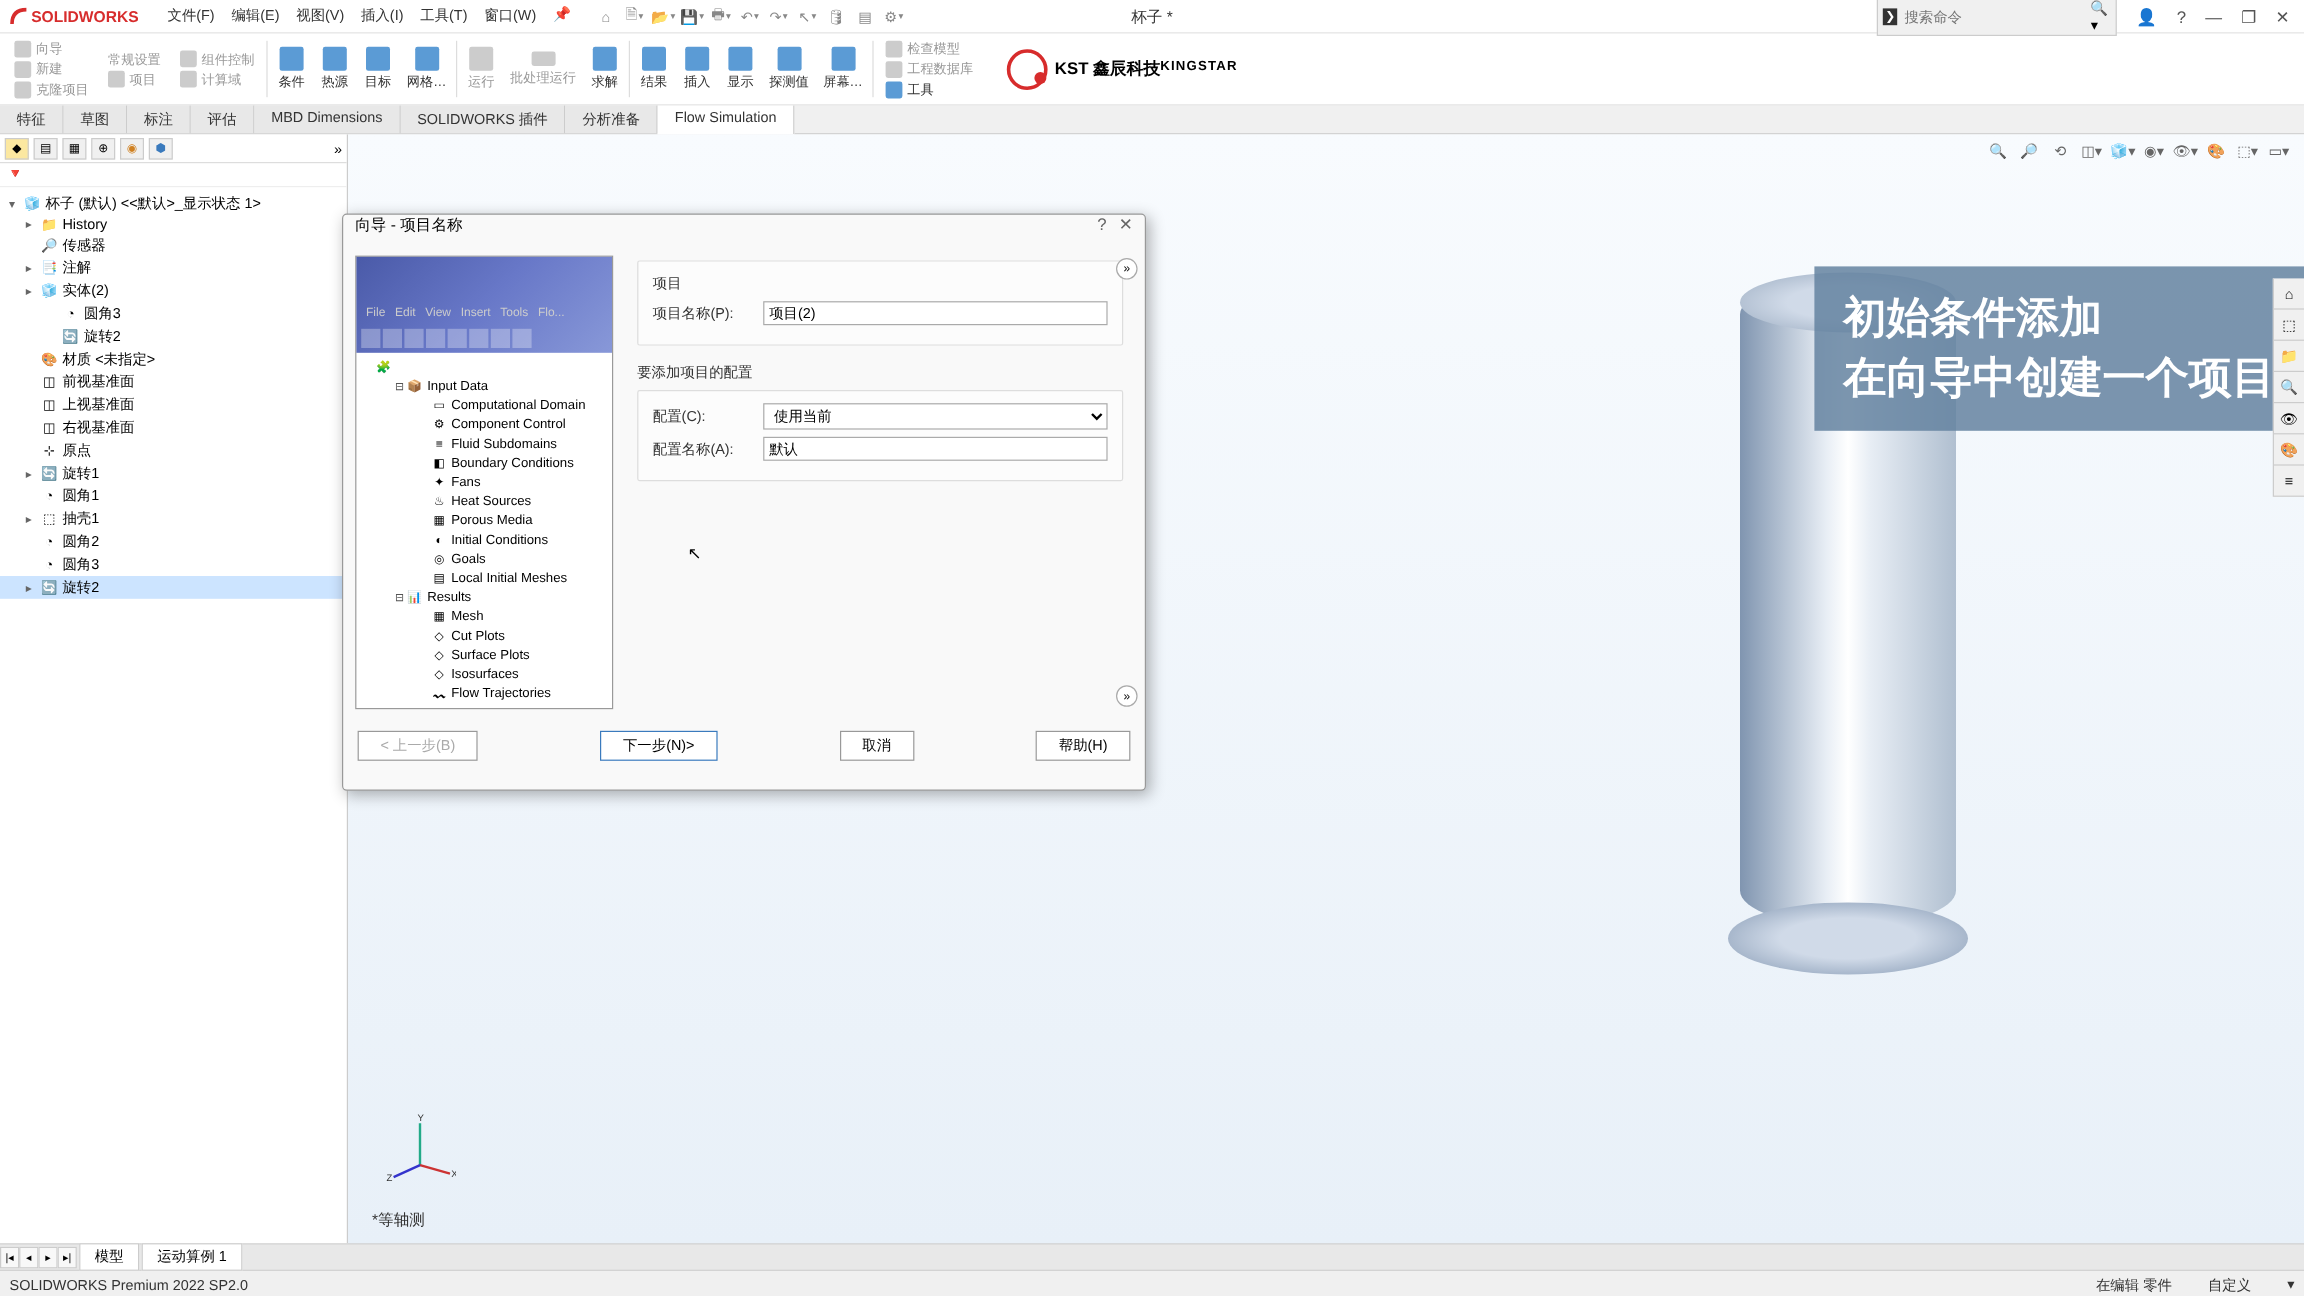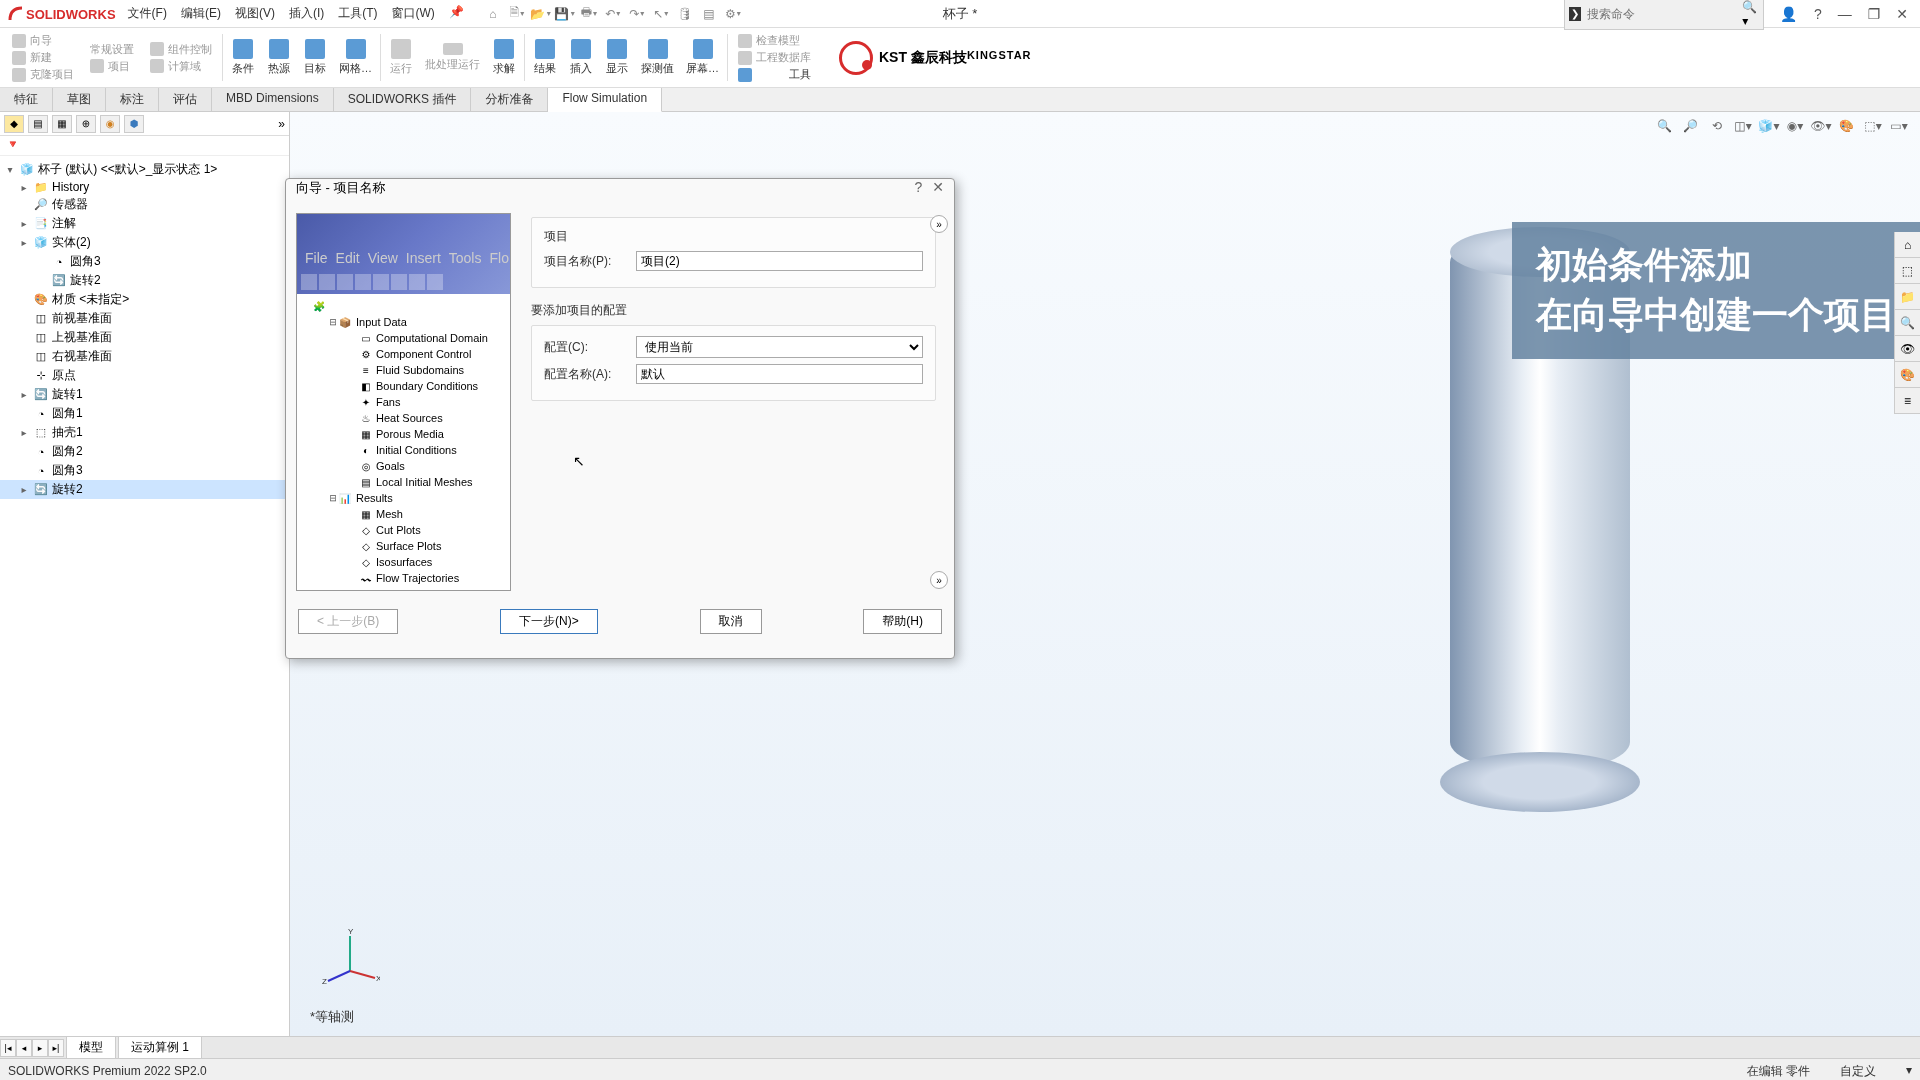--- a/index.html
+++ b/index.html
@@ -1,20 +1,20 @@
 <!DOCTYPE html>
 <html><head>
 <meta charset="utf-8">
 <style>
 * { margin: 0; padding: 0; box-sizing: border-box; font-family: "Microsoft YaHei", "Segoe UI", sans-serif; }
 body { width: 1920px; height: 1080px; background: #f5f5f5; overflow: hidden; position: relative; font-size: 12px; }
 
 
 .menubar { height: 28px; background: #fff; display: flex; align-items: center; padding: 0 8px; border-bottom: 1px solid #ddd; }
-.logo { display: flex; align-items: flex-end; color: #d72c2c; font-weight: bold; margin-right: 12px; font-size: 13px; }
+.logo { display: flex; align-items: center; color: #d72c2c; font-weight: bold; margin-right: 24px; font-size: 13px; }
 .logo-arc { width: 16px; height: 16px; margin-right: 2px; }
 .menu-items { display: flex; gap: 14px; }
 .menu-item { color: #333; cursor: pointer; }
 .title-center { position: absolute; left: 50%; transform: translateX(-50%); font-size: 13px; color: #333; }
 .search-box { margin-left: auto; display: flex; align-items: center; background: #f0f0f0; border: 1px solid #ccc; padding: 1px 4px; width: 200px; }
 .search-box input { border: none; background: transparent; outline: none; width: 100%; font-size: 12px; padding: 2px; }
 .search-box .sicon { width: 14px; height: 14px; background: #333; color: #fff; display: flex; align-items: center; justify-content: center; font-size: 10px; margin-right: 4px; }
 .title-icons { display: flex; gap: 8px; margin-left: 12px; align-items: center; }
 .title-icons span { cursor: pointer; color: #555; font-size: 14px; padding: 2px 4px; }
 
@@ -25,21 +25,21 @@
 
 .ribbon { height: 60px; background: #fff; display: flex; border-bottom: 1px solid #ddd; padding: 2px 4px; }
 .ribbon-btn { display: flex; flex-direction: column; align-items: center; justify-content: center; padding: 2px 6px; font-size: 11px; color: #999; min-width: 36px; }
 .ribbon-btn.active { color: #333; }
 .ribbon-btn .icon { width: 20px; height: 20px; background: #ccc; margin-bottom: 2px; border-radius: 2px; }
 .ribbon-btn.active .icon { background: #5b9bd5; }
 .ribbon-sep { width: 1px; background: #ddd; margin: 4px 2px; }
 .ribbon-sub { display: flex; flex-direction: column; justify-content: center; padding: 2px 8px; }
 .ribbon-sub-item { display: flex; align-items: center; gap: 4px; font-size: 11px; color: #999; padding: 1px 0; }
 .ribbon-sub-item .sicon { width: 14px; height: 14px; background: #ccc; border-radius: 2px; }
-.ribbon-sub-item.active { color: #333; justify-content: space-between; }
+.ribbon-sub-item.active { color: #333; }
 .ribbon-sub-item.active .sicon { background: #5b9bd5; }
 .kst-logo { margin-left: 20px; display: flex; align-items: center; gap: 6px; }
 .kst-circle { width: 34px; height: 34px; border: 3px solid #d72c2c; border-radius: 50%; position: relative; }
 .kst-circle::after { content: ''; position: absolute; width: 10px; height: 10px; background: #d72c2c; border-radius: 50%; bottom: 2px; right: -2px; }
 .kst-text { display: flex; flex-direction: row; font-size: 11px; line-height: 1.2; }
 .kst-text .cn { font-weight: bold; font-size: 14px; }
 .kst-text .en { letter-spacing: 1px; font-weight: bold; font-size: 11px; }
 
 
 .tabs { height: 24px; background: #f0f0f0; display: flex; border-bottom: 1px solid #ccc; }
@@ -80,21 +80,21 @@
 .right-tools .rt { height: 26px; border-bottom: 1px solid #ccc; cursor: pointer; display: flex; align-items: center; justify-content: center; font-size: 12px; }
 
 
 .dialog { position: absolute; left: 285px; top: 178px; width: 670px; background: #f9f9f9; border: 1px solid #999; box-shadow: 3px 3px 12px rgba(0,0,0,0.3); z-index: 10; border-radius: 4px; }
 .dialog-title { height: 30px; display: flex; padding: 0 10px; font-size: 13px; }
 .dialog-title .close-btns { margin-left: auto; display: flex; gap: 10px; }
 .dialog-title .close-btns span { cursor: pointer; color: #666; font-size: 14px; }
 .dialog-body { display: flex; padding: 4px 10px 10px 10px; gap: 12px; }
 .wiz-tree { width: 215px; border: 1px solid #999; background: #fff; }
 .wiz-tree-img { height: 80px; background: linear-gradient(135deg, #4a5aa8 0%, #6878c8 50%, #8898d8 100%); position: relative; overflow: hidden; }
-.wiz-tree-img .wimg-menu { position: absolute; bottom: 28px; left: 8px; font-size: 14px; color: #ccc; display: flex; gap: 8px; text-align: center; }
+.wiz-tree-img .wimg-menu { position: absolute; bottom: 28px; left: 8px; font-size: 10px; color: #ccc; display: flex; gap: 8px; text-align: center; }
 .wiz-tree-img .wimg-tb { position: absolute; bottom: 4px; left: 4px; display: flex; gap: 2px; }
 .wiz-tree-img .wimg-tb span { width: 16px; height: 16px; background: rgba(255,255,255,0.3); display: inline-block; }
 .wiz-tree-list { padding: 4px 2px; }
 .wiz-node { display: flex; align-items: center; padding: 1px 2px; font-size: 11px; cursor: pointer; }
 .wiz-node .exp { width: 12px; font-size: 9px; text-align: center; color: #555; }
 .wiz-node .wicon { width: 14px; height: 14px; display: inline-flex; align-items: center; justify-content: center; margin-right: 3px; font-size: 10px; }
 .wiz-node.d1 { padding-left: 2px; }
 .wiz-node.d2 { padding-left: 28px; }
 .wiz-node.d3 { padding-left: 48px; }
 

